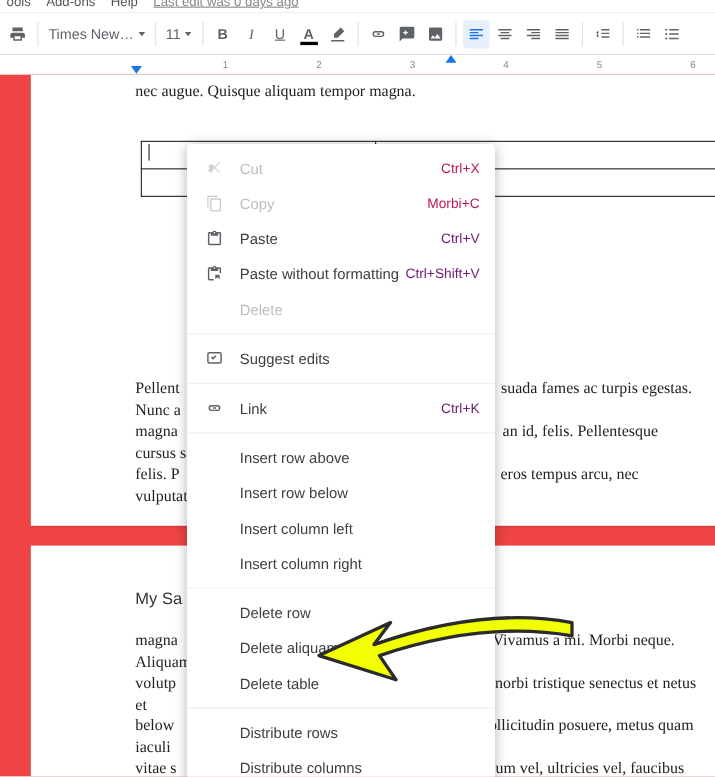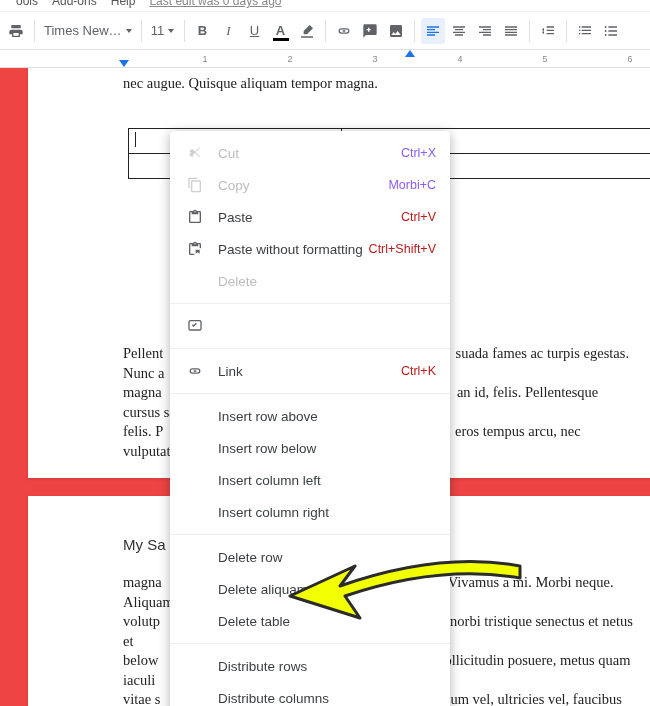--- a/index.html
+++ b/index.html
@@ -9,21 +9,21 @@
     width: 650px;
     height: 706px;
     overflow: hidden;
     position: relative;
   }
   .menubar {
     background: #fff;
     height: 12px;
     display: flex;
     align-items: flex-start;
-    padding-left: 16px;
+    padding-left: 6px;
     gap: 14px;
     font-size: 12px;
     color: #555;
     border-bottom: 1px solid #eee;
     overflow: hidden;
   }
   .menubar span { position: relative; top: -6px; }
   .menubar .lastedit { color: #888; text-decoration: underline; }
   .toolbar {
     background: #fff;
@@ -106,22 +106,22 @@
   }
   .ctx-item {
     display:flex; align-items:center;
     height:32px; padding:0 14px;
     cursor:pointer;
   }
   .ctx-item.disabled { color:#bdbdbd; cursor:default; }
   .ctx-ico { width:22px; display:flex; align-items:center; justify-content:center; margin-right:12px; color:#5f6368; }
   .ctx-item.disabled .ctx-ico { color:#cfcfcf; }
   .ctx-label { flex:1; }
-  .ctx-short { color:#b91c1c; font-size:12.5px; }
-  .ctx-item.disabled .ctx-short { color:#8b5cf6; }
+  .ctx-short { color:#701a75; font-size:12.5px; }
+  .ctx-item.disabled .ctx-short { color:#be185d; }
   .ctx-sep { height:1px; background:#eceff1; margin:6px 0; }
   
   .big-arrow { position:absolute; left:280px; top:546px; z-index:30; pointer-events:none; }
 </style>
 </head>
 <body>
 
 <div class="menubar">
   <span>ools</span>
   <span>Add-ons</span>
@@ -328,20 +328,21 @@
     <span class="ctx-label">Delete</span>
   </div>
   <div class="ctx-sep"></div>
   <div class="ctx-item">
     <span class="ctx-ico">
         <svg width="16" height="16" viewBox="0 0 24 24" fill="none" stroke="currentColor" stroke-width="2">
           <rect x="3" y="4" width="18" height="14" rx="2"></rect>
           <path d="M8 10l2 2 4-4"></path>
         </svg>
       </span>
+    <span class="ctx-label">Suggest edits</span>
   </div>
   <div class="ctx-sep"></div>
   <div class="ctx-item">
     <span class="ctx-ico">
         <svg width="16" height="16" viewBox="0 0 24 24" fill="currentColor">
           <path d="M3.9 12a4.1 4.1 0 014.1-4.1h4v1.9H8a2.2 2.2 0 000 4.4h4v1.9H8A4.1 4.1 0 013.9 12zm6.1 1h4v-2h-4v2zm6-5.1h-4v1.9h4a2.2 2.2 0 010 4.4h-4v1.9h4a4.1 4.1 0 000-8.2z"></path>
         </svg>
       </span>
     <span class="ctx-label">Link</span>
     <span class="ctx-short">Ctrl+K</span>

